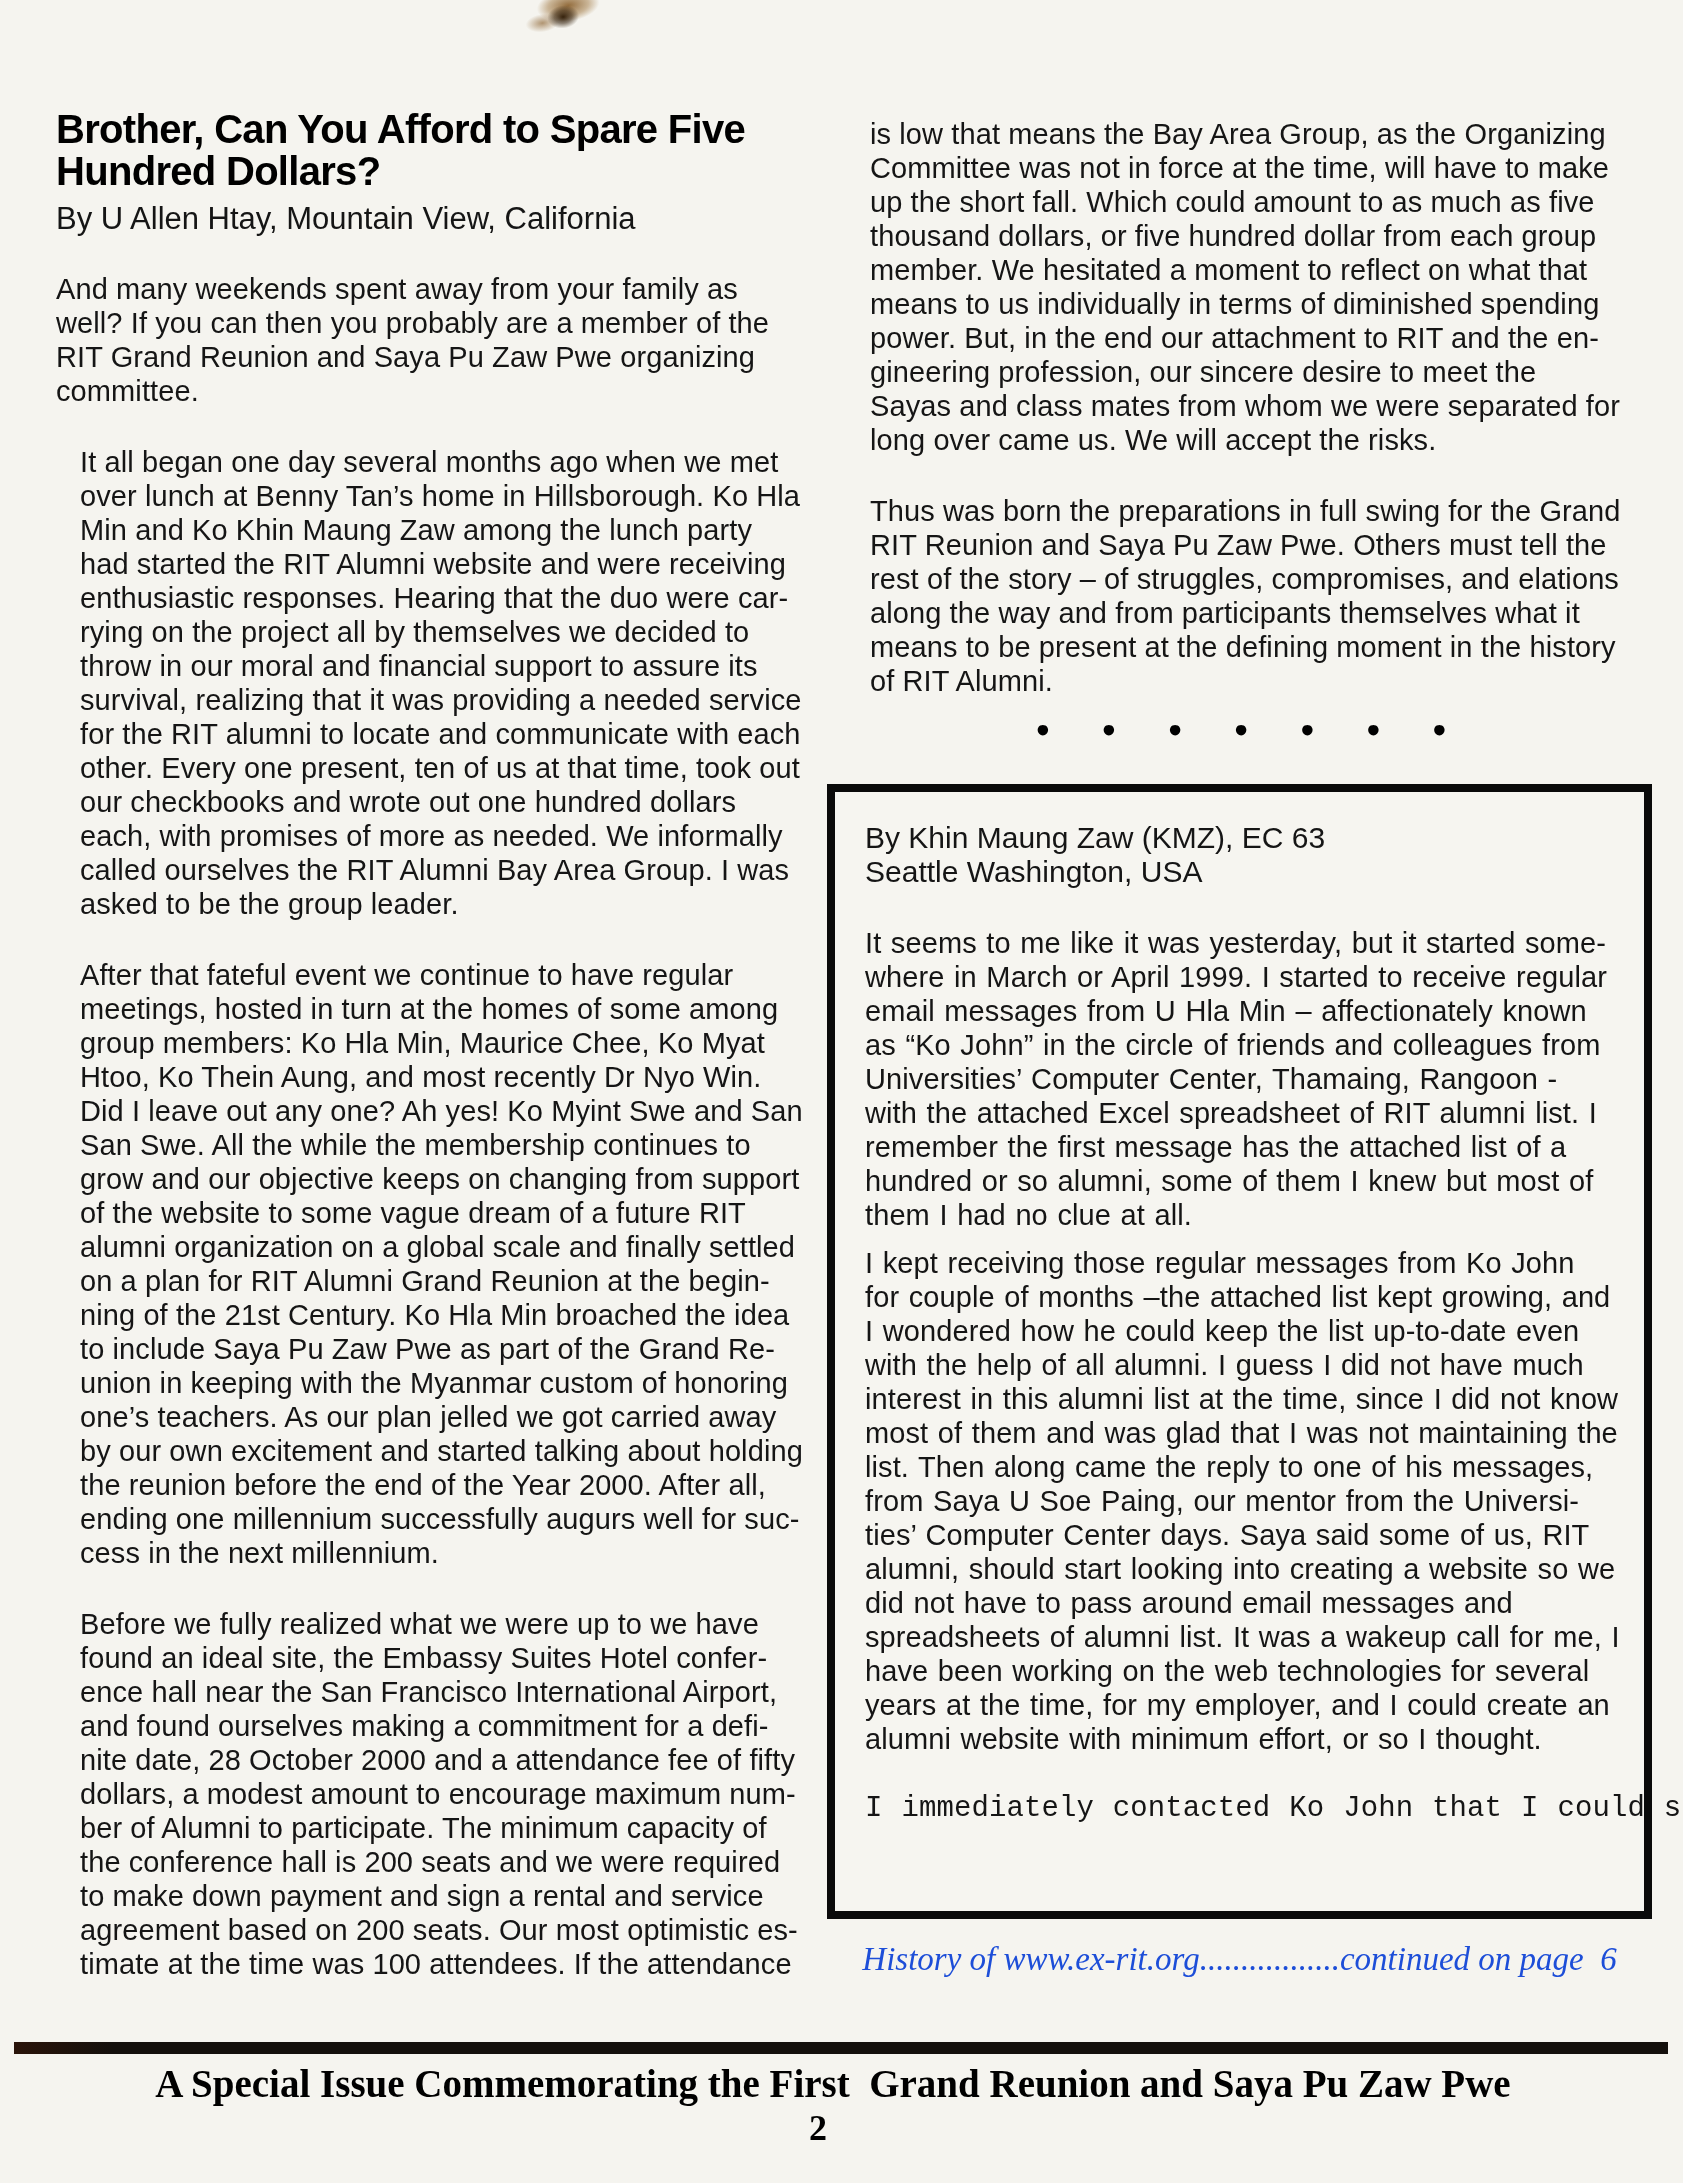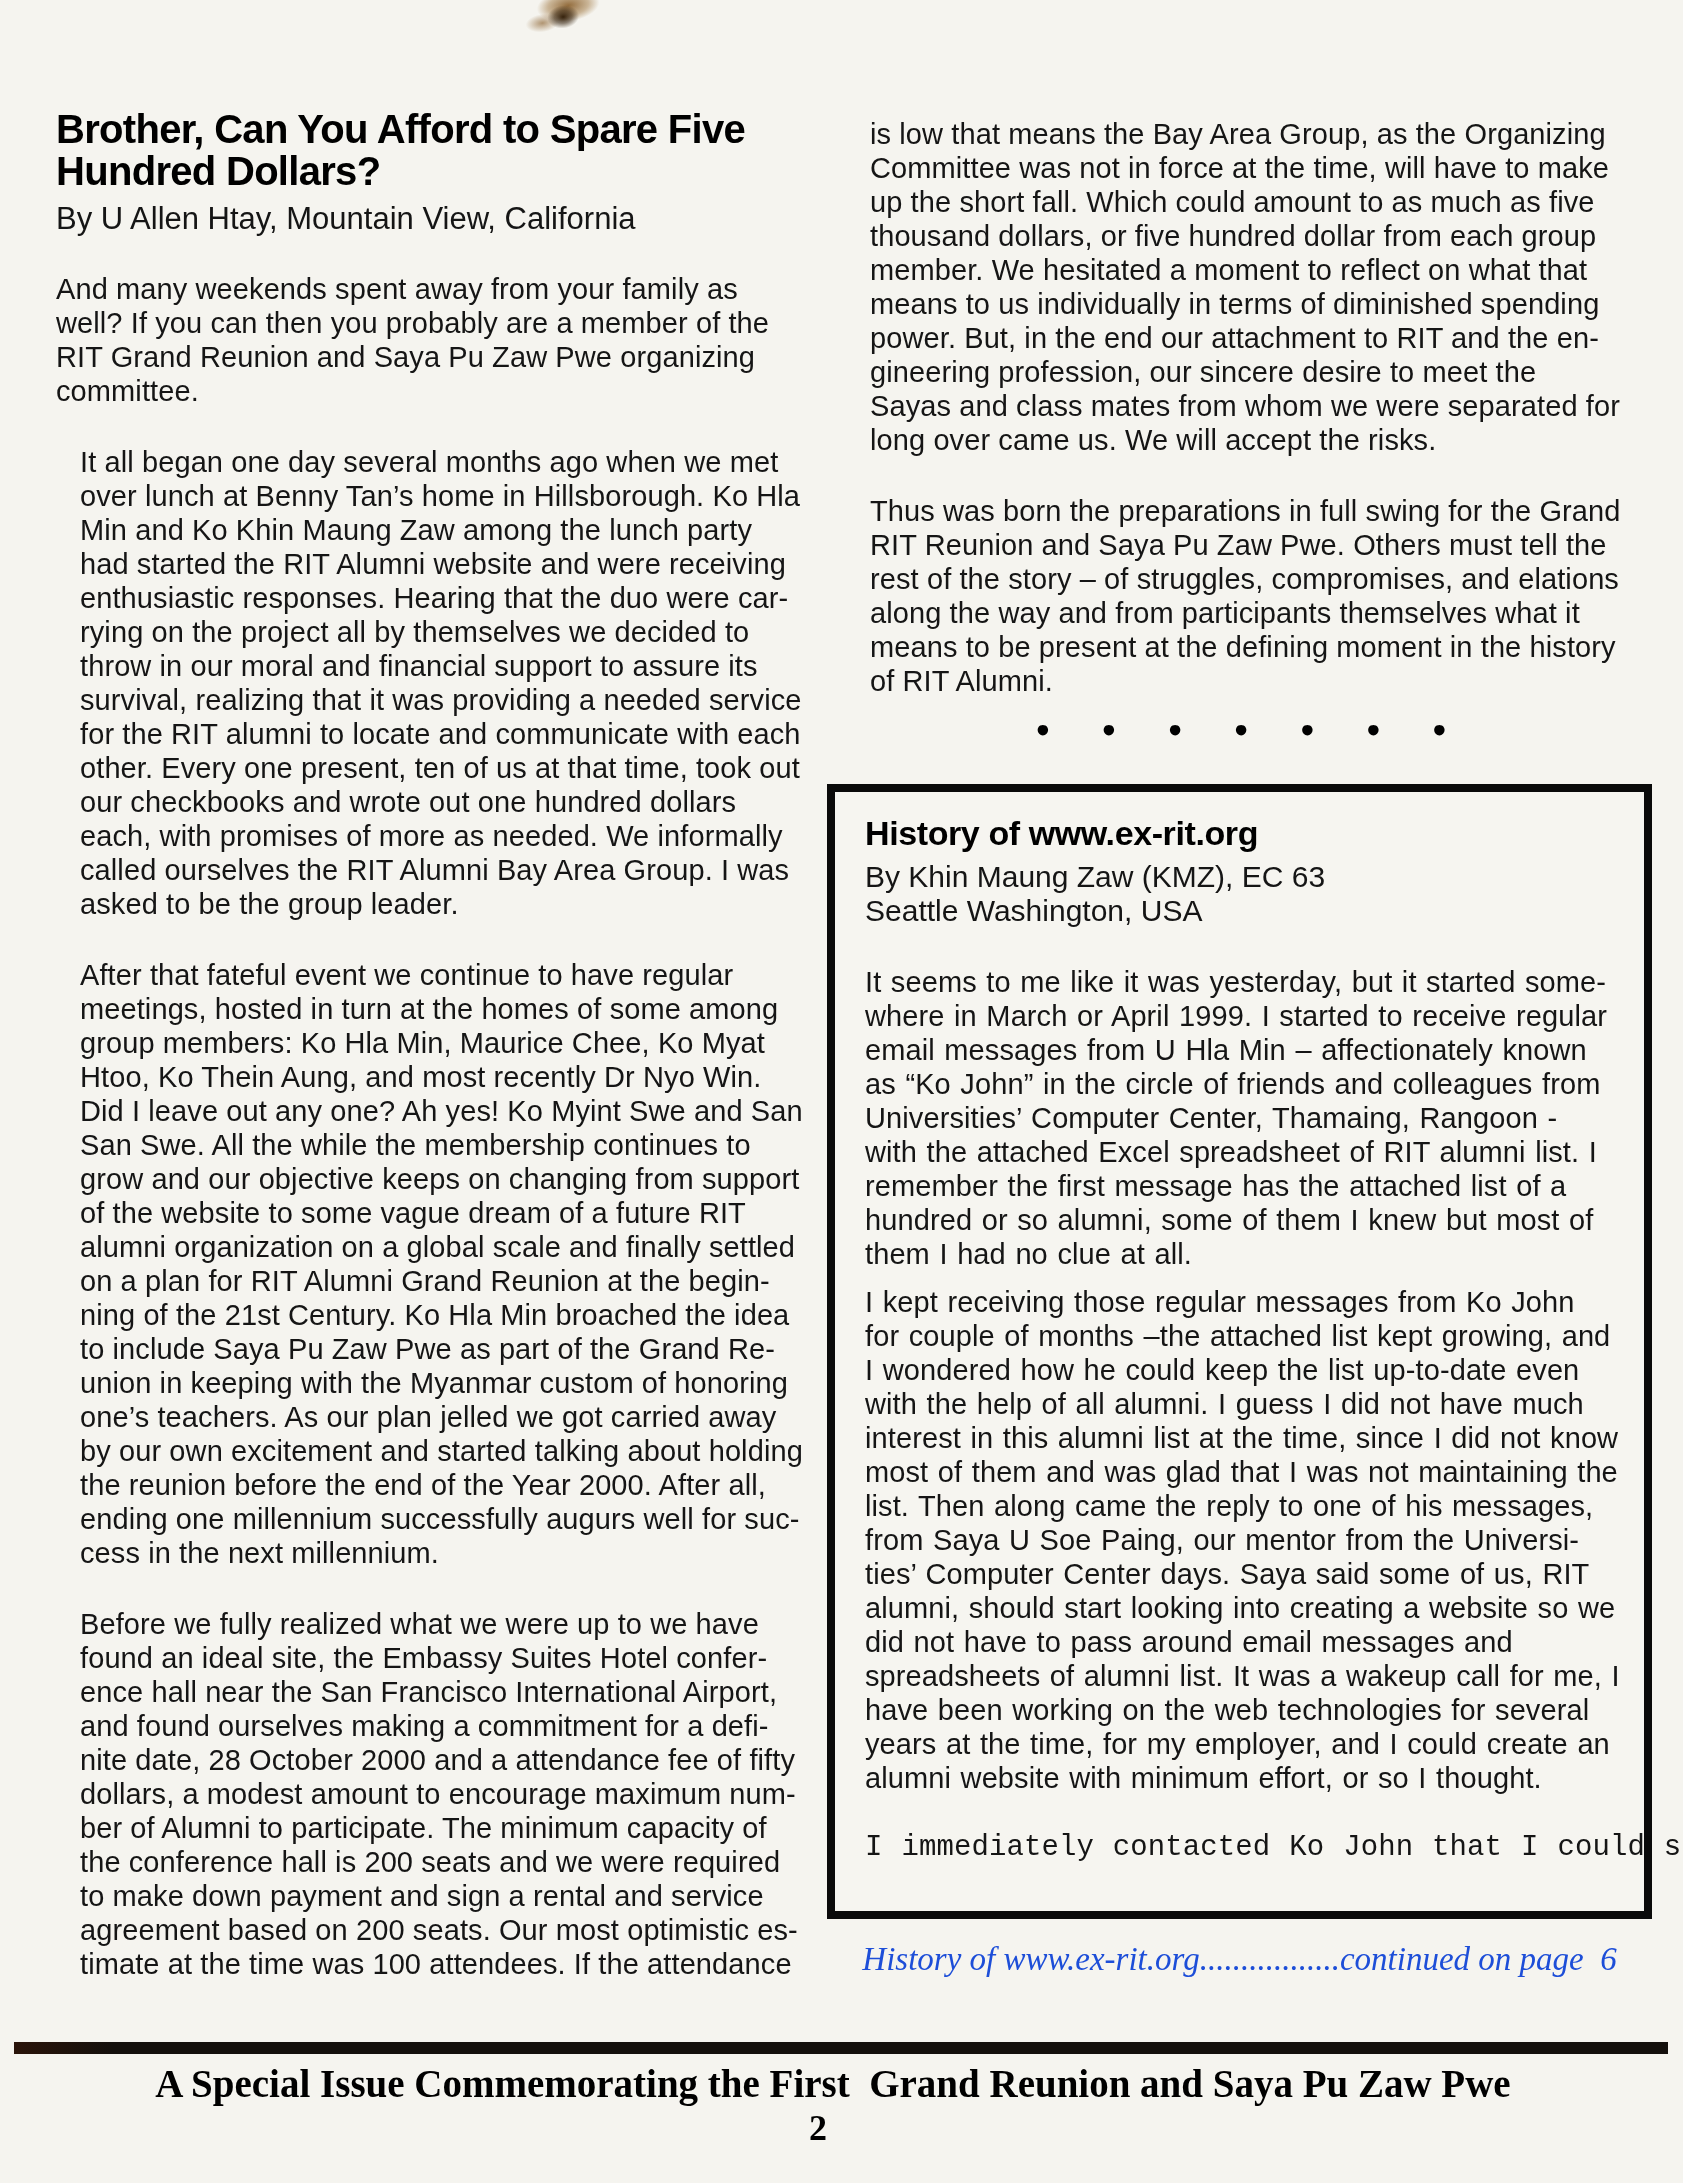--- a/index.html
+++ b/index.html
@@ -219,21 +219,20 @@
   <div class="para">Thus was born the preparations in full swing for the Grand
 RIT Reunion and Saya Pu Zaw Pwe. Others must tell the
 rest of the story – of struggles, compromises, and elations
 along the way and from participants themselves what it
 means to be present at the defining moment in the history
 of RIT Alumni.</div>
   <div class="dots">● ● ● ● ● ● ●</div>
 </div>
 
 <div class="history-box">
-  <div class="box-title">History of www.ex-rit.org</div>
   <div class="box-byline">By Khin Maung Zaw (KMZ), EC 63
 Seattle Washington, USA</div>
   <div class="box-para box-para-1">It seems to me like it was yesterday, but it started some-
 where in March or April 1999. I started to receive regular
 email messages from U Hla Min – affectionately known
 as “Ko John” in the circle of friends and colleagues from
 Universities’ Computer Center, Thamaing, Rangoon -
 with the attached Excel spreadsheet of RIT alumni list. I
 remember the first message has the attached list of a
 hundred or so alumni, some of them I knew but most of

